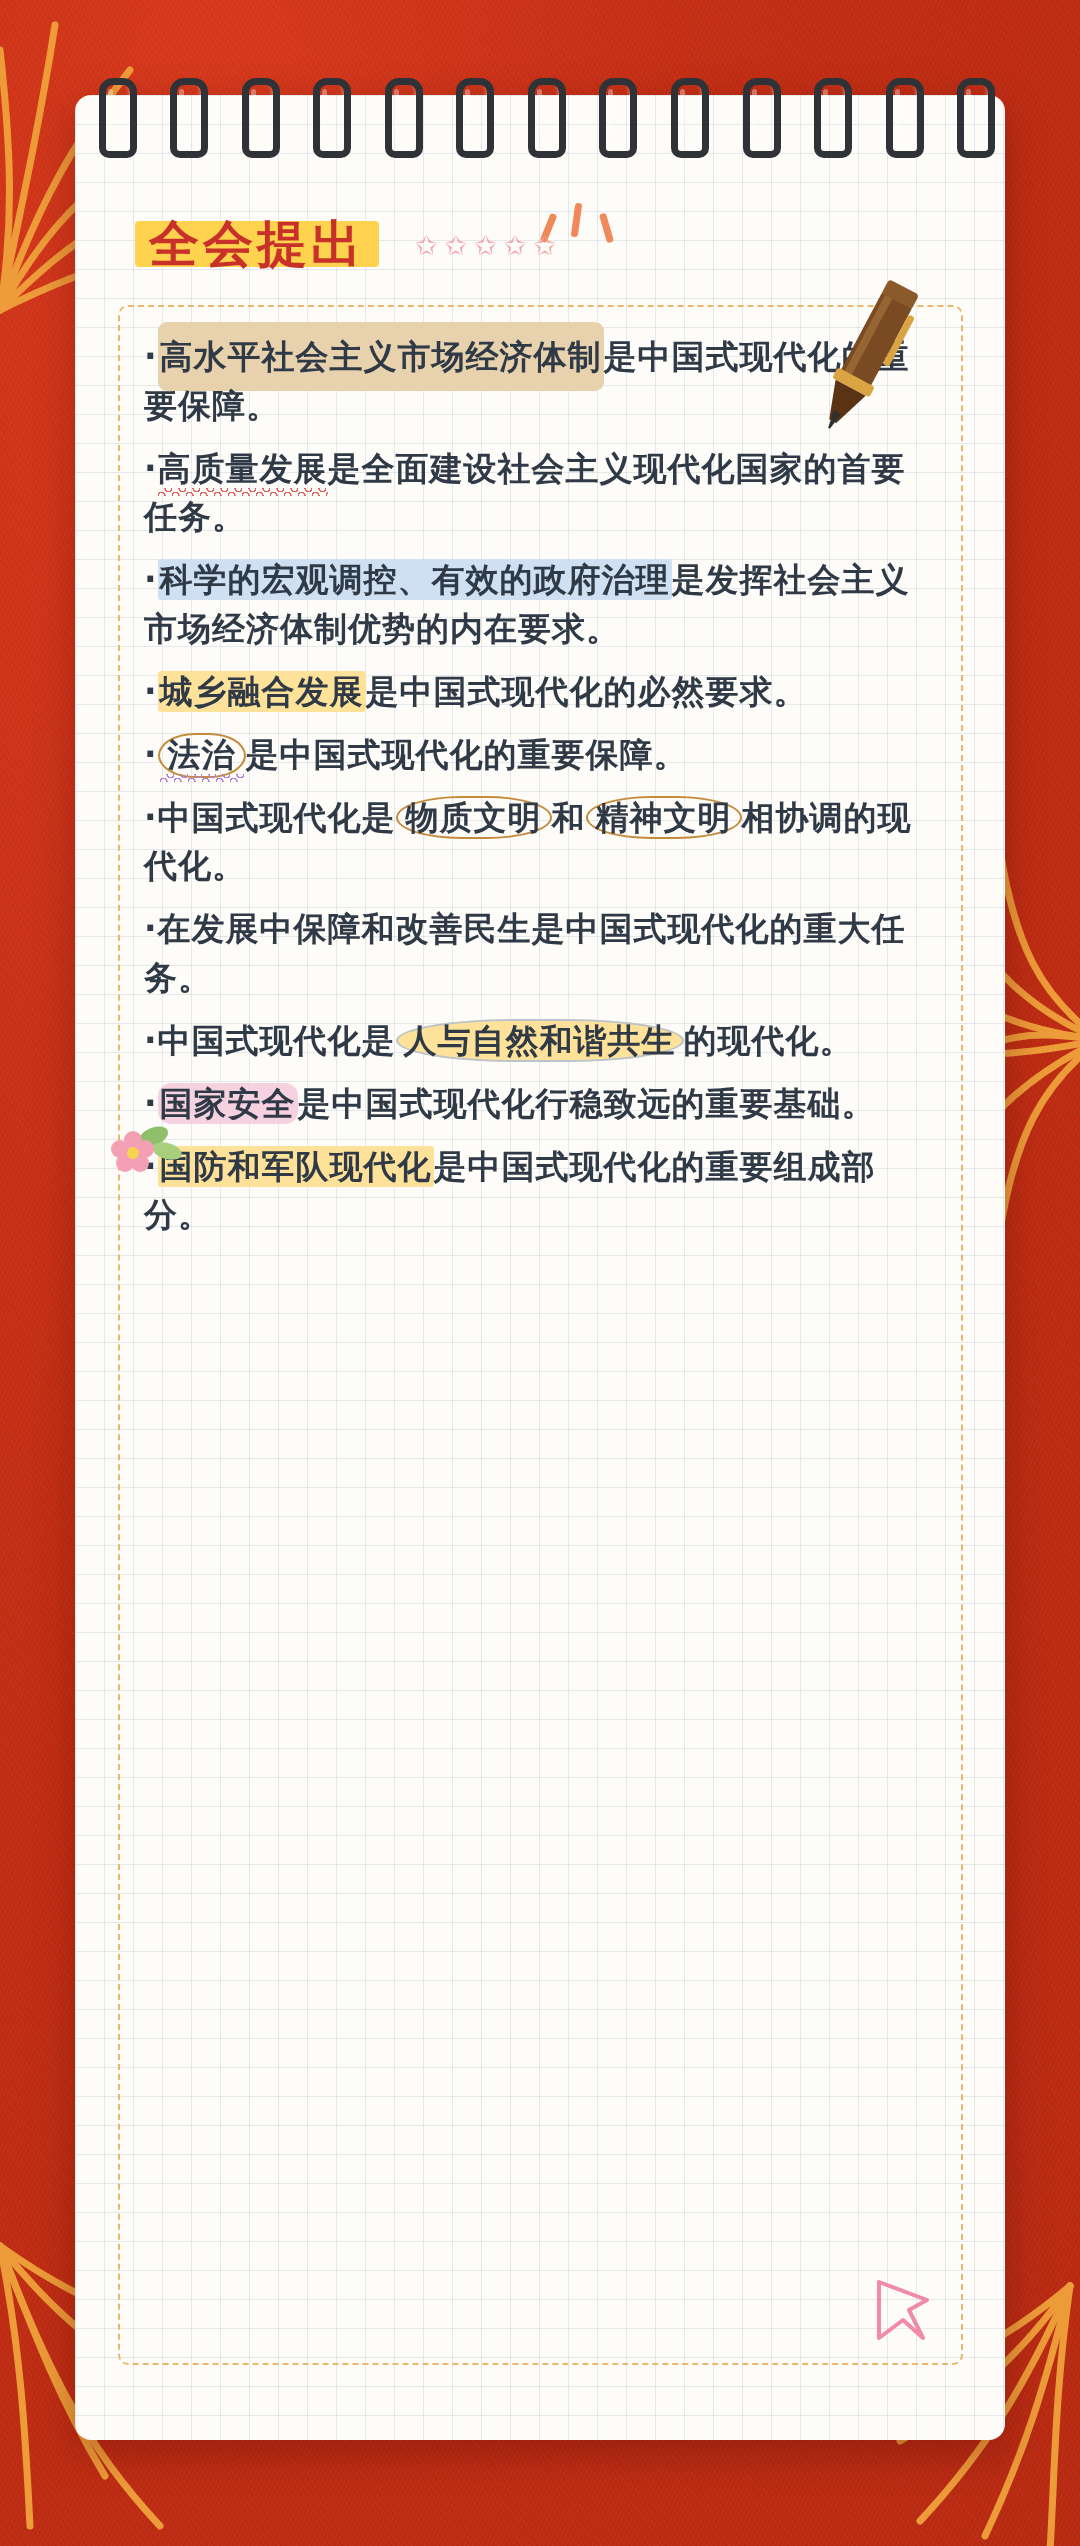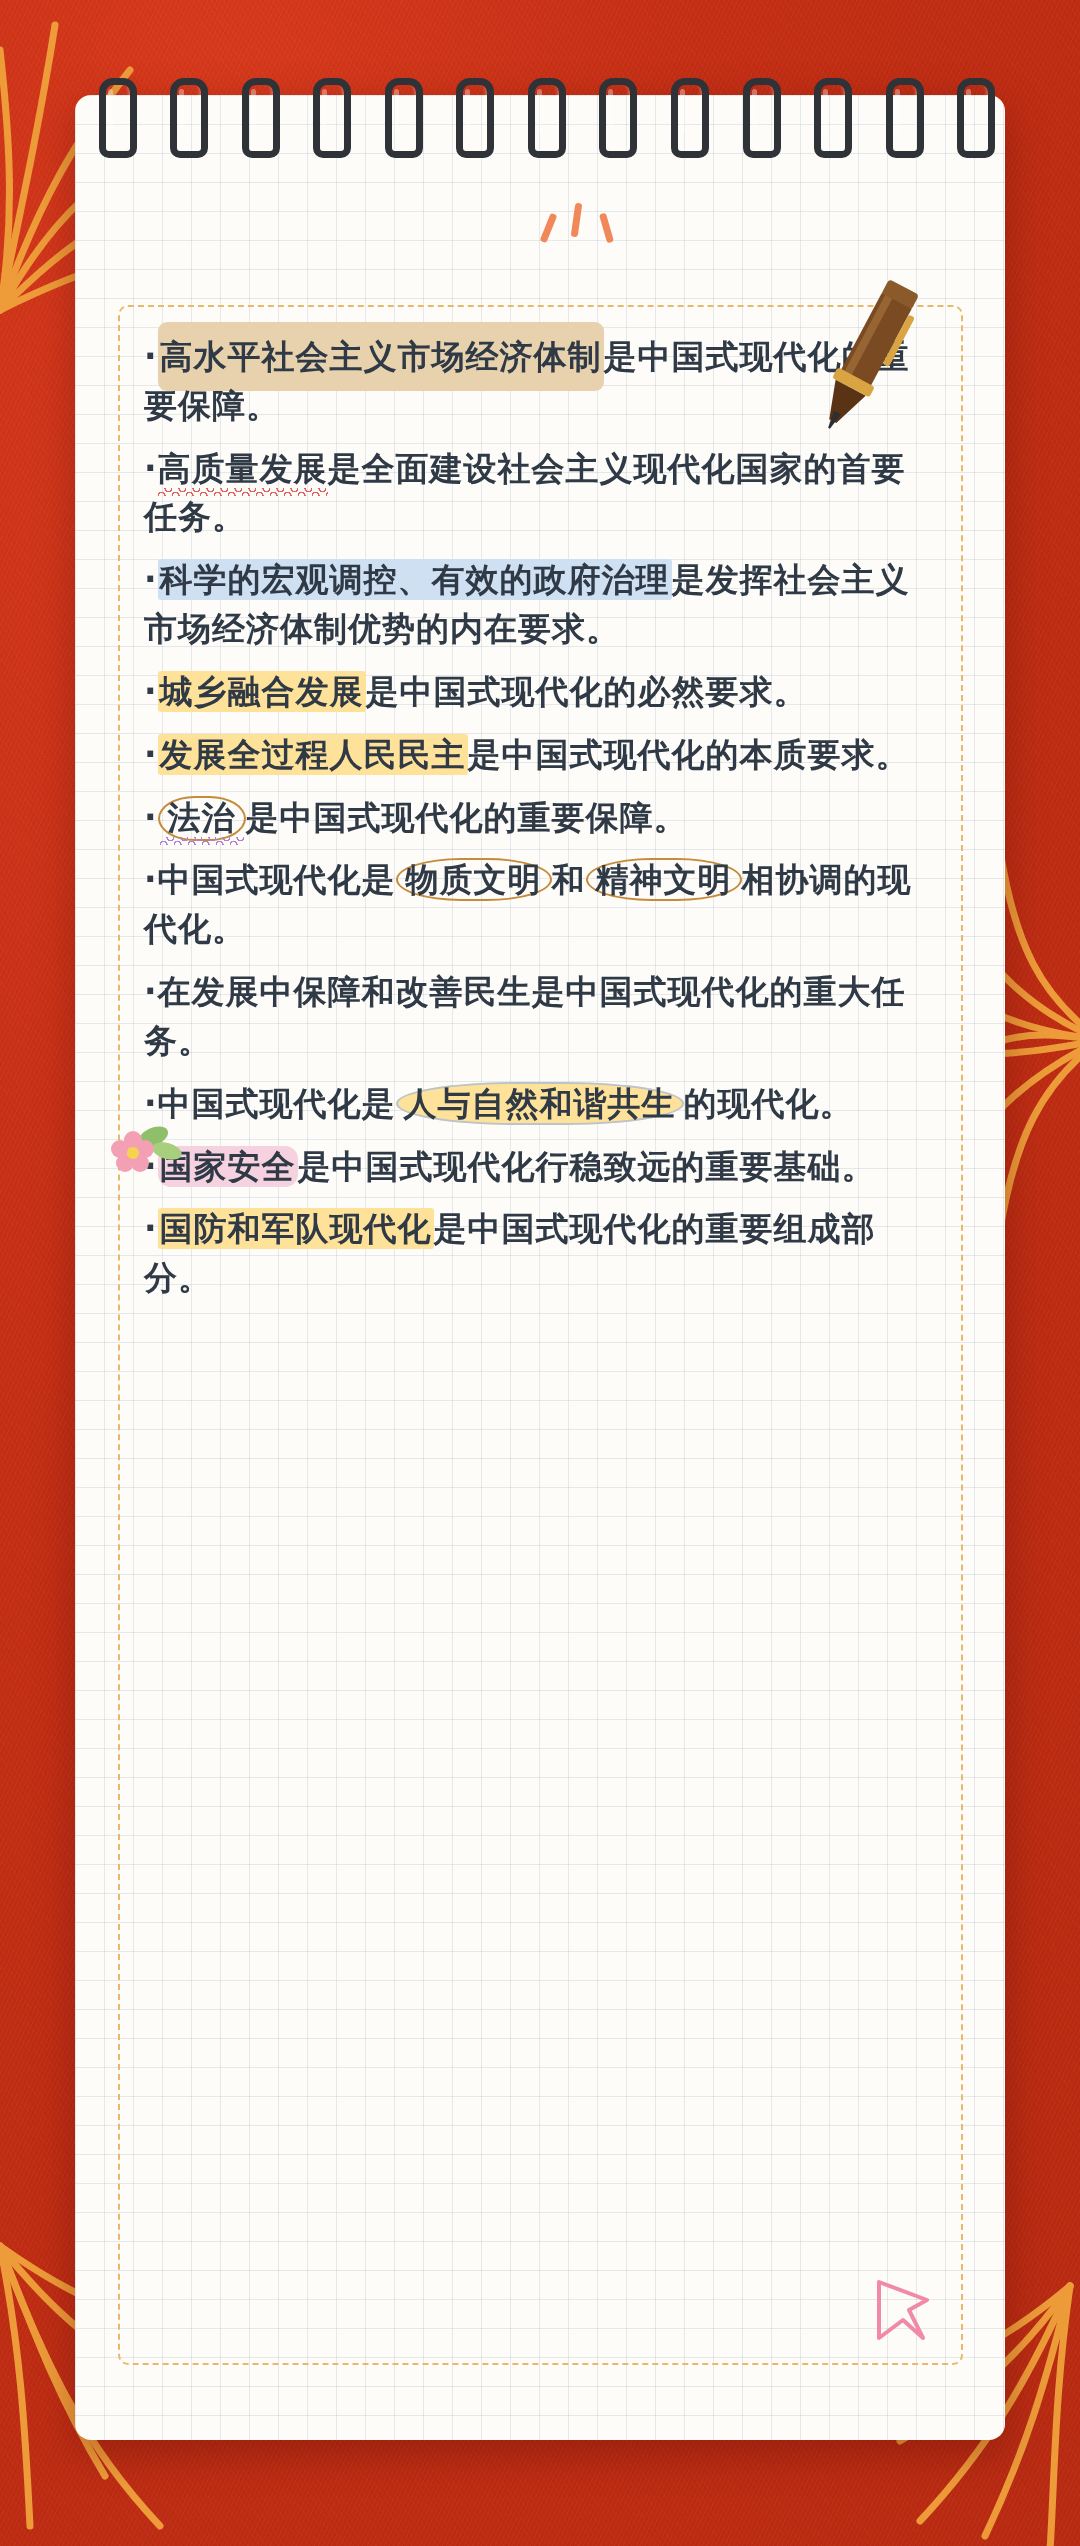--- a/index.html
+++ b/index.html
@@ -345,20 +345,27 @@
         <div class="wire"></div>
       </div>
   </div>
 
   <div style="position:absolute; left:75px; top:95px; width:930px; height:2345px; z-index:7;">
 
     <div class="tick" style="left:470px; top:118px; width:7px; height:30px; transform:rotate(22deg);"></div>
     <div class="tick" style="left:498px; top:108px; width:7px; height:34px; transform:rotate(8deg);"></div>
     <div class="tick" style="left:528px; top:118px; width:7px; height:30px; transform:rotate(-16deg);"></div>
 
+    <div id="title-row">
+      <span id="title-highlight">
+        <span class="hl"></span>
+        <span id="title-text">全会提出</span>
+      </span>
+      <span id="stars">✩✩✩✩✩</span>
+    </div>
 
     <svg id="pen" viewBox="0 0 150 170">
       <g transform="rotate(28 75 85)">
         <rect x="58" y="8" width="34" height="18" rx="4" fill="#8a5a2b"></rect>
         <rect x="58" y="24" width="34" height="92" fill="#7a4a22"></rect>
         <rect x="62" y="24" width="8" height="92" fill="#a2703a" opacity="0.7"></rect>
         <rect x="54" y="110" width="42" height="12" rx="3" fill="#d9a441"></rect>
         <polygon points="58,122 92,122 79,160 71,160" fill="#5a3315"></polygon>
         <polygon points="71,150 79,150 76,168 74,168" fill="#2f2f2f"></polygon>
         <rect x="92" y="30" width="7" height="56" rx="3" fill="#d9a441"></rect>
@@ -397,23 +404,20 @@
 
       <div class="line">
         <span class="bullet">·</span><span class="hl-blue">科学的宏观调控、有效的政府治理</span><span>是发挥社会主义市场经济体制优势的内在要求。</span>
       </div>
 
       <div class="line">
         <span class="bullet">·</span><span class="hl-yellow">城乡融合发展</span><span>是中国式现代化的必然要求。</span>
       </div>
 
 
-      <div class="line">
-        <span class="bullet">·</span><span class="hl-yellow">发展全过程人民民主</span><span>是中国式现代化的本质要求。</span>
-      </div>
 
       <div class="line">
         <span class="bullet">·</span><span class="circ wave-purple">法治</span><span>是中国式现代化的重要保障。</span>
       </div>
 
       <div class="line">
         <span class="bullet">·</span><span>中国式现代化是</span><span class="circ">物质文明</span><span>和</span><span class="circ">精神文明</span><span>相协调的现代化。</span>
       </div>
 
       <div class="line">

